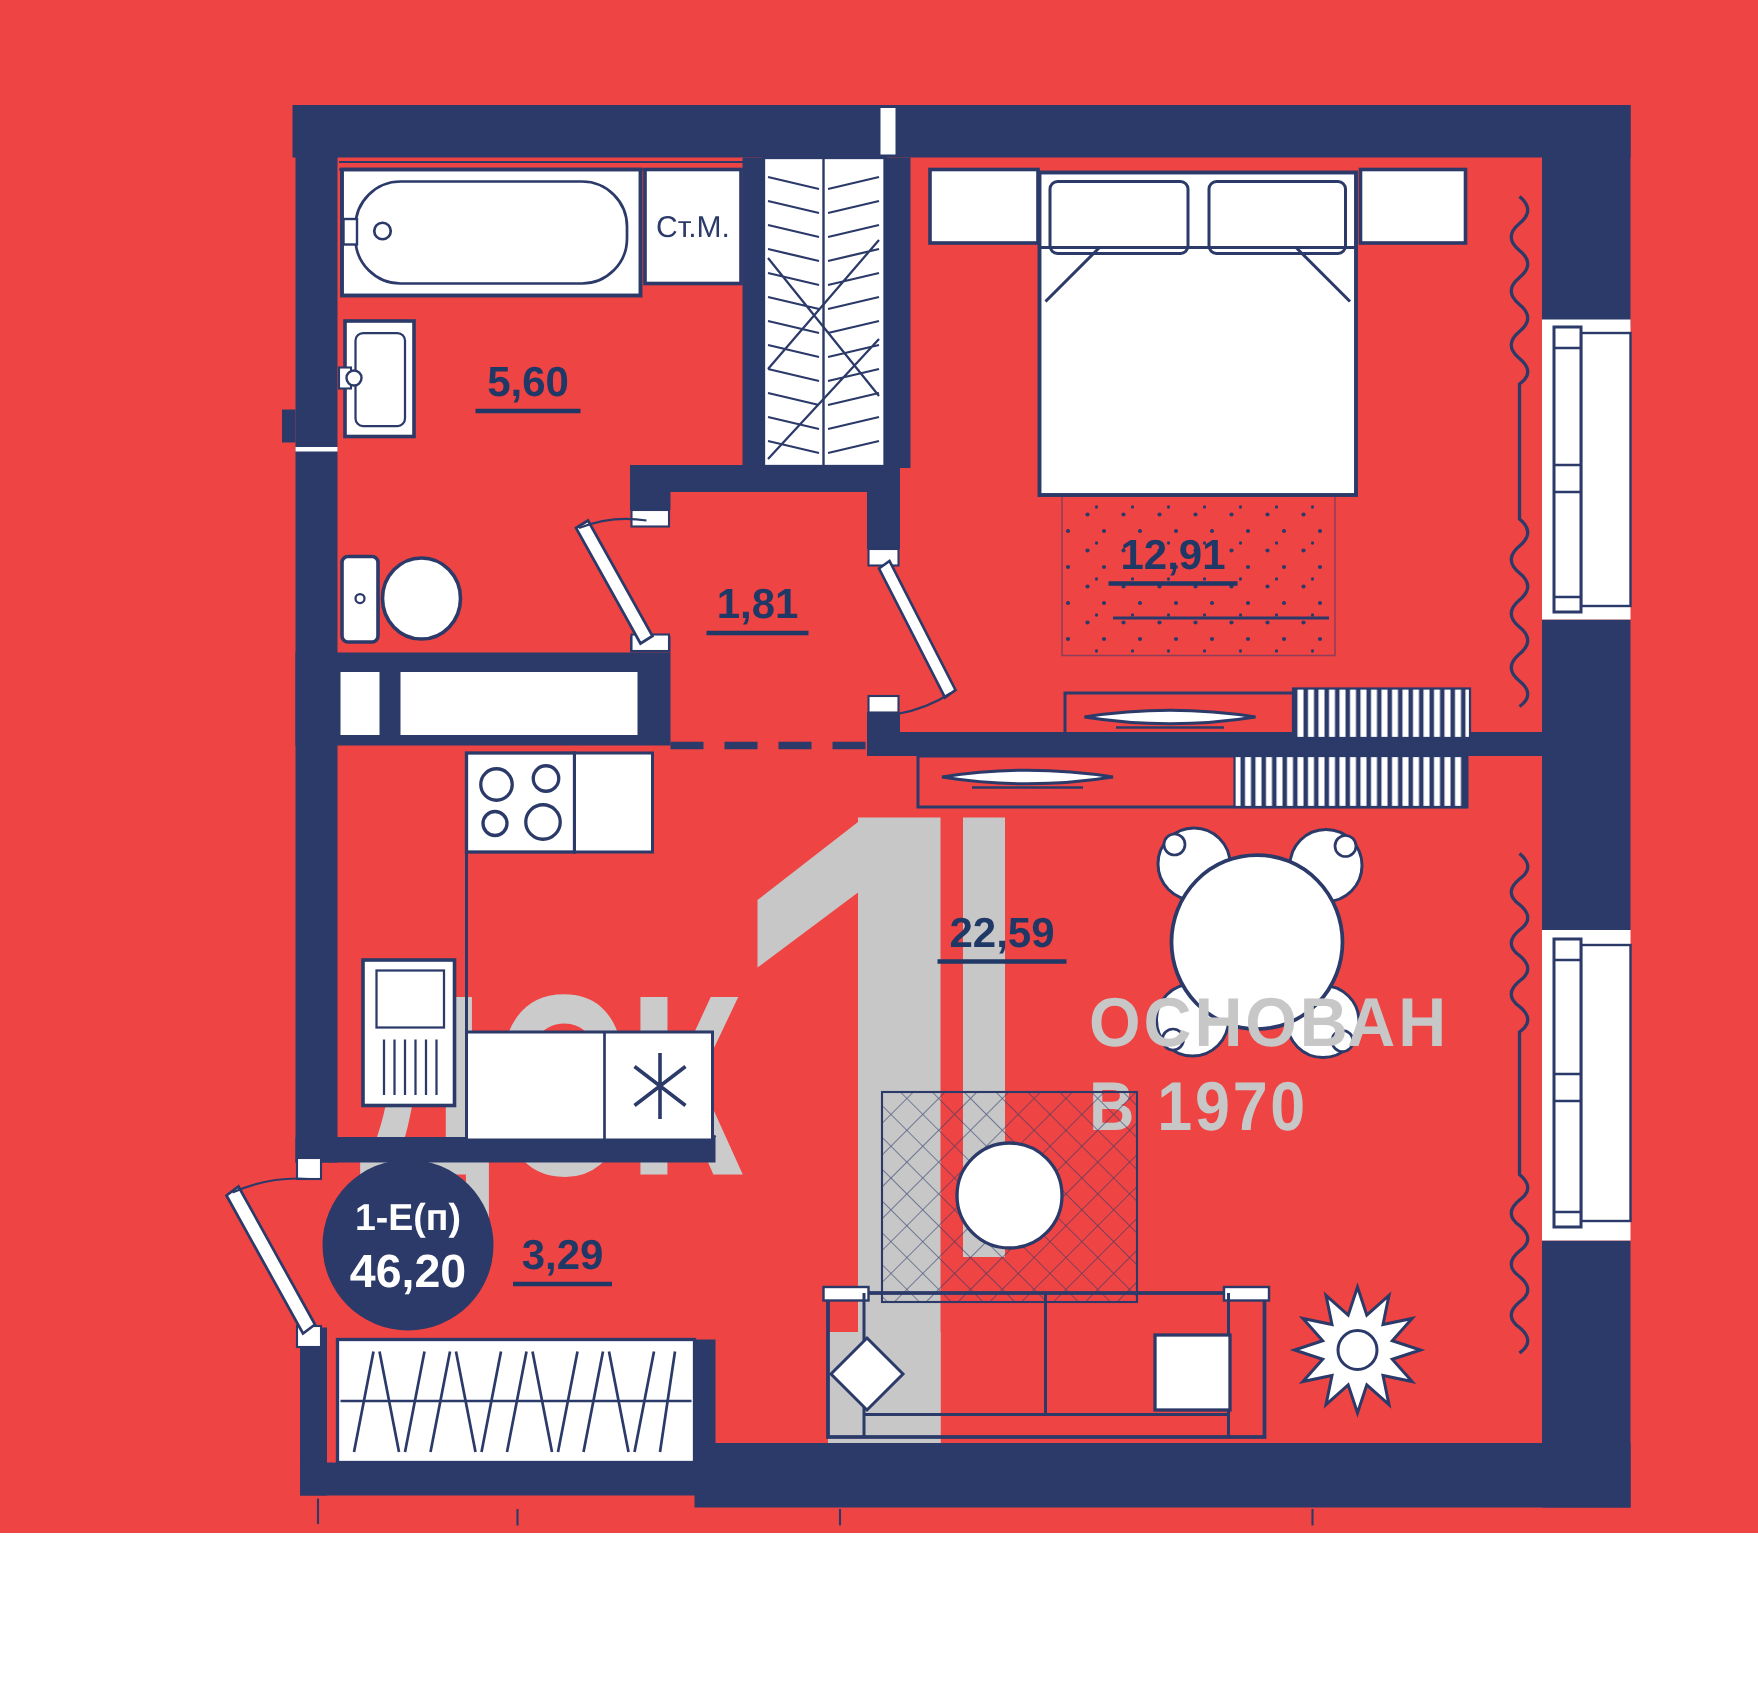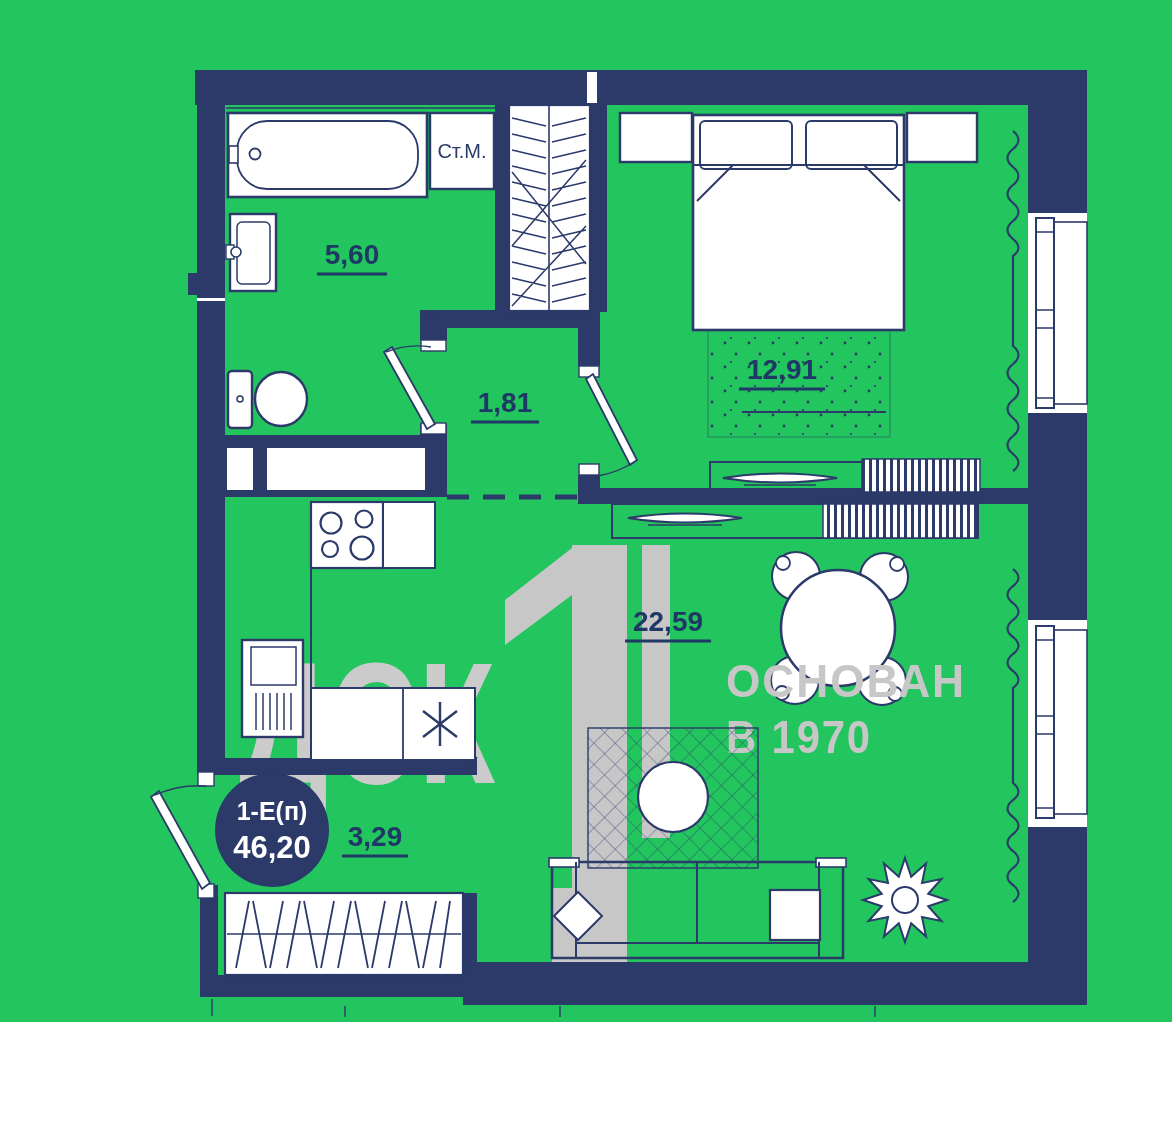--- a/index.html
+++ b/index.html
@@ -1,16 +1,16 @@
 <!DOCTYPE html>
 <html><head>
 <meta charset="utf-8">
 <style>
   html,body{margin:0;padding:0;background:#fff;}
-  #stage{position:relative;width:1172px;height:1022px;background:#22c55e;overflow:hidden;}
+  #stage{position:relative;width:1172px;height:1022px;background:#ef4444;overflow:hidden;}
   svg{position:absolute;left:0;top:0;}
   .ln{stroke:#2b3a69;fill:none;}
   .lnw{stroke:#2b3a69;fill:#ffffff;}
   .area-label{font:700 28px "Liberation Sans",sans-serif;fill:#1f3866;text-anchor:middle;}
   .stm-label{font:400 20px "Liberation Sans",sans-serif;fill:#2b3a69;text-anchor:middle;}
   .badge-line1{font:700 25px "Liberation Sans",sans-serif;fill:#ffffff;text-anchor:middle;}
   .badge-line2{font:700 31px "Liberation Sans",sans-serif;fill:#ffffff;text-anchor:middle;}
   .wm-company{font:700 172px "Liberation Sans",sans-serif;fill:#cbcbcb;}
   .wm-founded{font:700 46px "Liberation Sans",sans-serif;fill:#c7c7c7;letter-spacing:2px;}
   .underline{stroke:#1f3866;stroke-width:3;}

